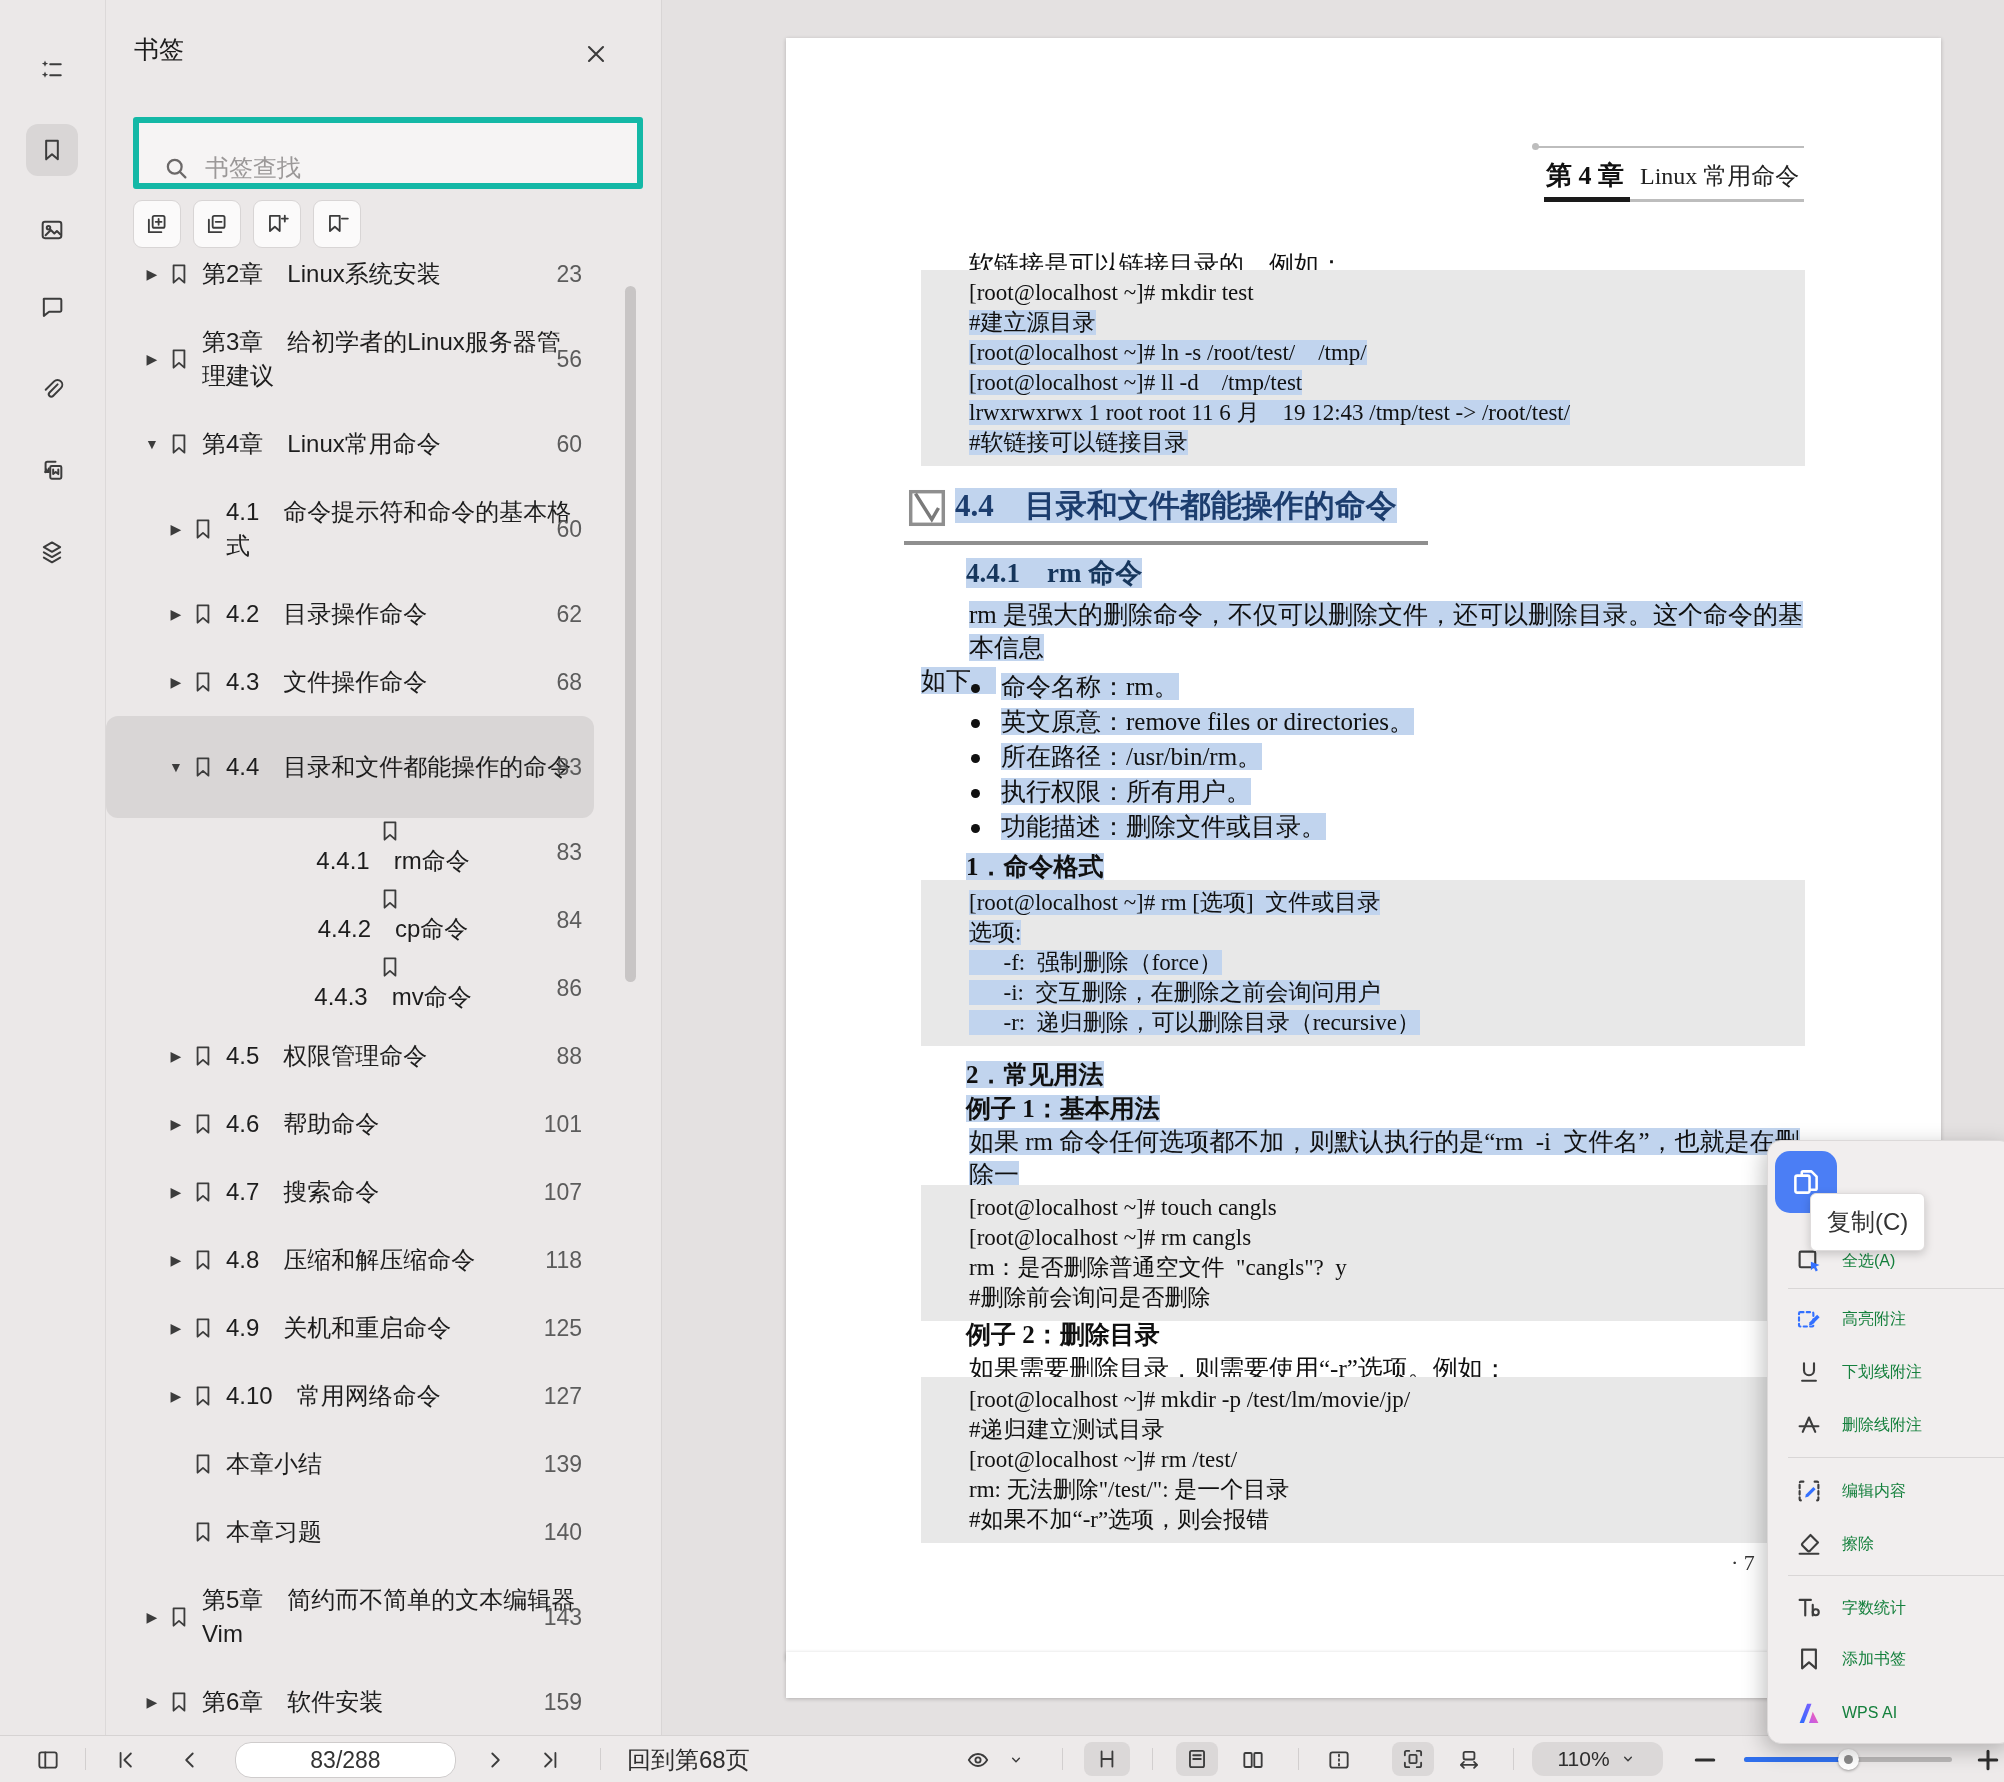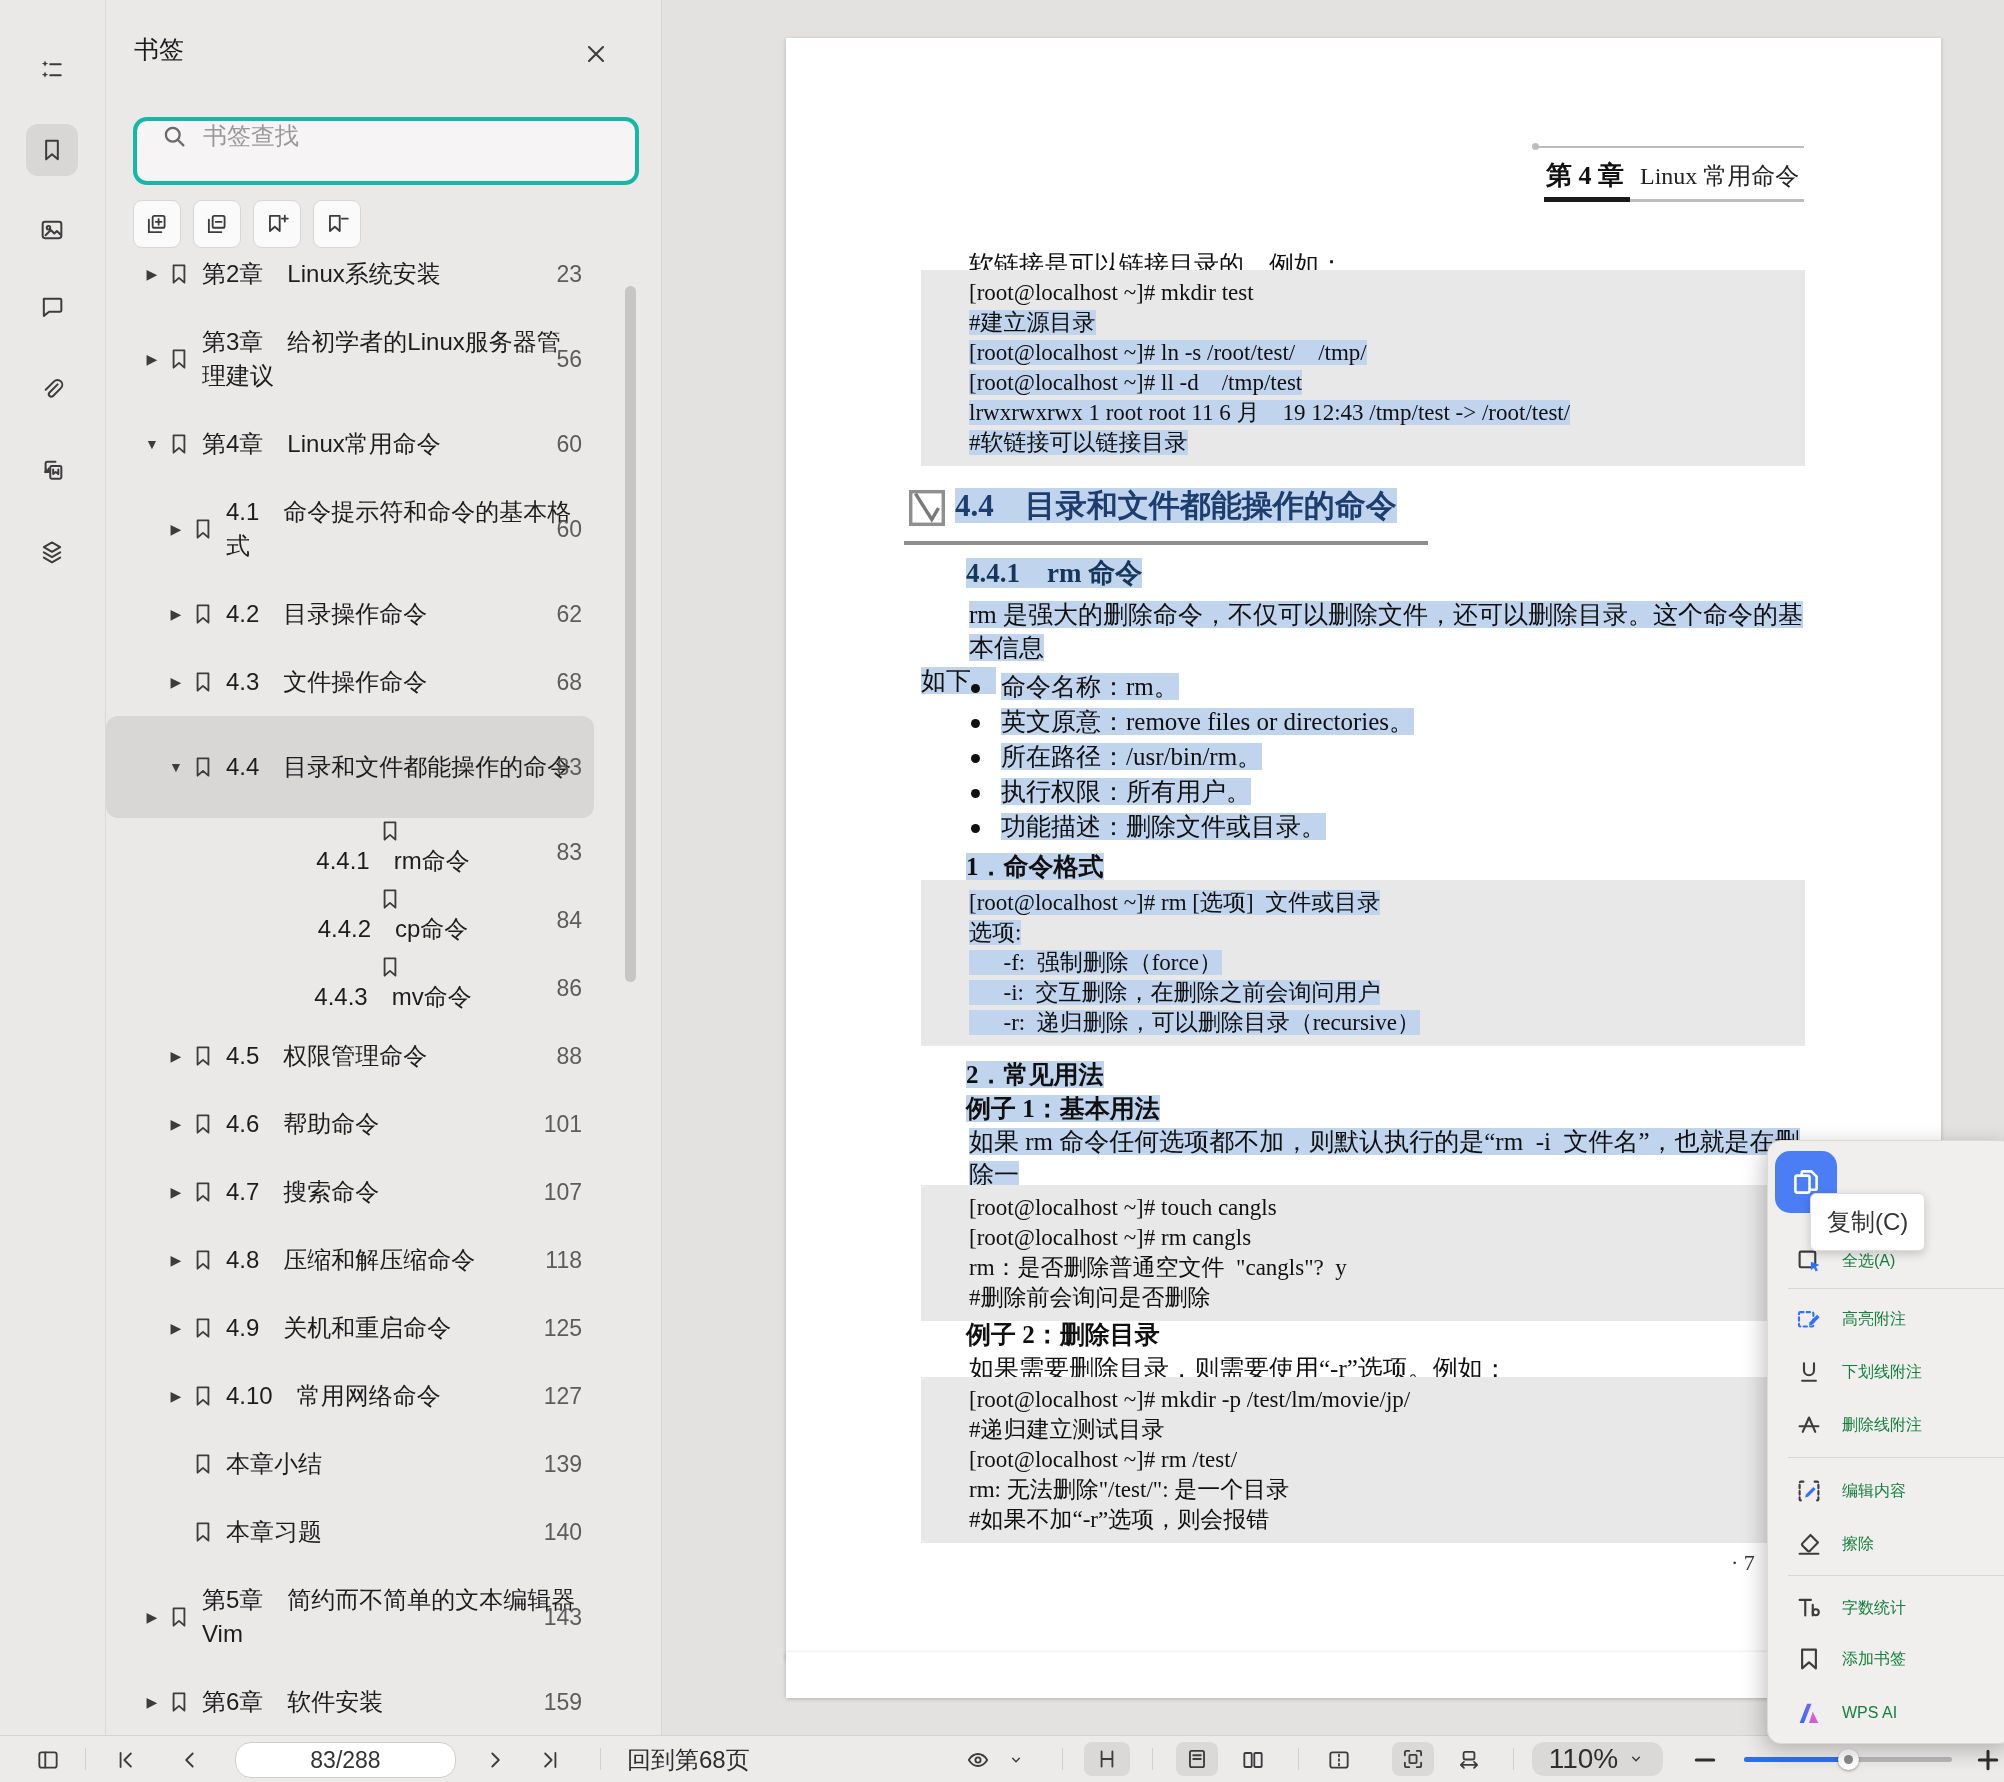--- a/index.html
+++ b/index.html
@@ -11,21 +11,21 @@
   }
   svg{display:block}
   
   .rail{position:absolute;left:0;top:0;width:105px;height:1735px;background:#EBE8E8;border-right:1px solid #DCD9D9;}
   .rail-btn{position:absolute;left:26px;width:52px;height:52px;border-radius:12px;display:flex;align-items:center;justify-content:center;}
   .rail-btn.active{background:#D9D6D6;}
   
   .panel{position:absolute;left:106px;top:0;width:554px;height:1735px;background:#EBE8E8;}
   .panel-title{position:absolute;left:28px;top:33px;font-size:25px;color:#1c1c1c;}
   .panel-close{position:absolute;left:472px;top:36px;width:36px;height:36px;display:flex;align-items:center;justify-content:center;cursor:pointer;}
-  .searchbox{position:absolute;left:27px;top:117px;width:498px;height:60px;background:#F6F4F4;border:4px solid #14b8a6;border-radius:14px;display:flex;align-items:flex-start;}
+  .searchbox{position:absolute;left:27px;top:117px;width:498px;height:60px;background:#F6F4F4;border:6px solid #14b8a6;border-radius:3px;display:flex;align-items:flex-end;}
   .searchbox .mag{margin:0 12px 0 22px;}
   .searchbox input{flex:1;border:none;outline:none;background:transparent;font-size:24px;color:#3a3a3a;font-family:inherit;}
   .searchbox input::placeholder{color:#9b9898;}
   .btnrow{position:absolute;left:27px;top:200px;display:flex;gap:12px;}
   .sq-btn{width:46px;height:46px;background:#FBFAFA;border:1px solid #D8D5D5;border-radius:9px;display:flex;align-items:center;justify-content:center;}
   .tree{position:absolute;left:0;top:258px;width:554px;height:1477px;overflow:hidden;}
   .trow{position:relative;display:flex;align-items:center;min-height:68px;padding-right:84px;box-sizing:border-box;}
   .trow.two{min-height:102px;}
   .trow.clipped{margin-top:-18px;}
   .trow .arrow{width:20px;font-size:14px;color:#3c3c3c;flex:none;text-align:center;}
@@ -72,21 +72,21 @@
   .menu-item .mlabel{font-size:16px;color:#15803d;white-space:nowrap;}
   .menu-sep{position:absolute;left:20px;width:225px;border-top:1px solid #D9D6D6;}
   .tooltip{position:absolute;left:1810px;top:1193px;z-index:40;background:#ffffff;border:1px solid #DFDCDC;border-radius:6px;box-shadow:0 3px 10px rgba(0,0,0,.18);padding:12px 16px;font-size:24px;color:#333;white-space:nowrap;}
   
   .toolbar{position:absolute;left:0;top:1735px;width:2004px;height:47px;background:#EDEAEA;border-top:1px solid #D6D3D3;z-index:20;}
   .tb{position:absolute;top:0;height:47px;display:flex;align-items:center;justify-content:center;}
   .tb-sep{position:absolute;top:12px;width:1px;height:22px;background:#D2CFCF;}
   .pill{background:#DBD8D8;border-radius:8px;}
   .page-input{position:absolute;left:235px;top:6px;width:215px;height:32px;background:#fff;border:1px solid #CFCCCC;border-radius:16px;text-align:center;font-size:23px;color:#333;outline:none;font-family:inherit;}
   .back-label{position:absolute;left:627px;top:0;height:47px;display:flex;align-items:center;font-size:24px;color:#2e2e2e;cursor:pointer;}
-  .zoom-pill{position:absolute;left:1532px;top:6px;width:131px;height:34px;background:#DBD8D8;border-radius:12px;display:flex;align-items:center;justify-content:center;gap:8px;font-size:28px;color:#2e2e2e;}
+  .zoom-pill{position:absolute;left:1532px;top:6px;width:131px;height:34px;background:#DBD8D8;border-radius:12px;display:flex;align-items:center;justify-content:center;gap:8px;font-size:21px;color:#2e2e2e;}
   .slider-track{position:absolute;left:1744px;top:21px;width:208px;height:5px;border-radius:3px;background:#B9B7B7;}
   .slider-fill{position:absolute;left:0;top:0;height:5px;border-radius:3px;background:#2F6FED;}
   .slider-handle{position:absolute;top:-8px;width:21px;height:21px;border-radius:50%;background:#fff;box-shadow:0 1px 3px rgba(0,0,0,.35);display:flex;align-items:center;justify-content:center;}
   .slider-handle .dot{width:9px;height:9px;border-radius:50%;background:#8a8a8a;}
 </style>
 </head>
 <body>
 
 <div class="rail">
     <div class="rail-btn" style="top:44px">

